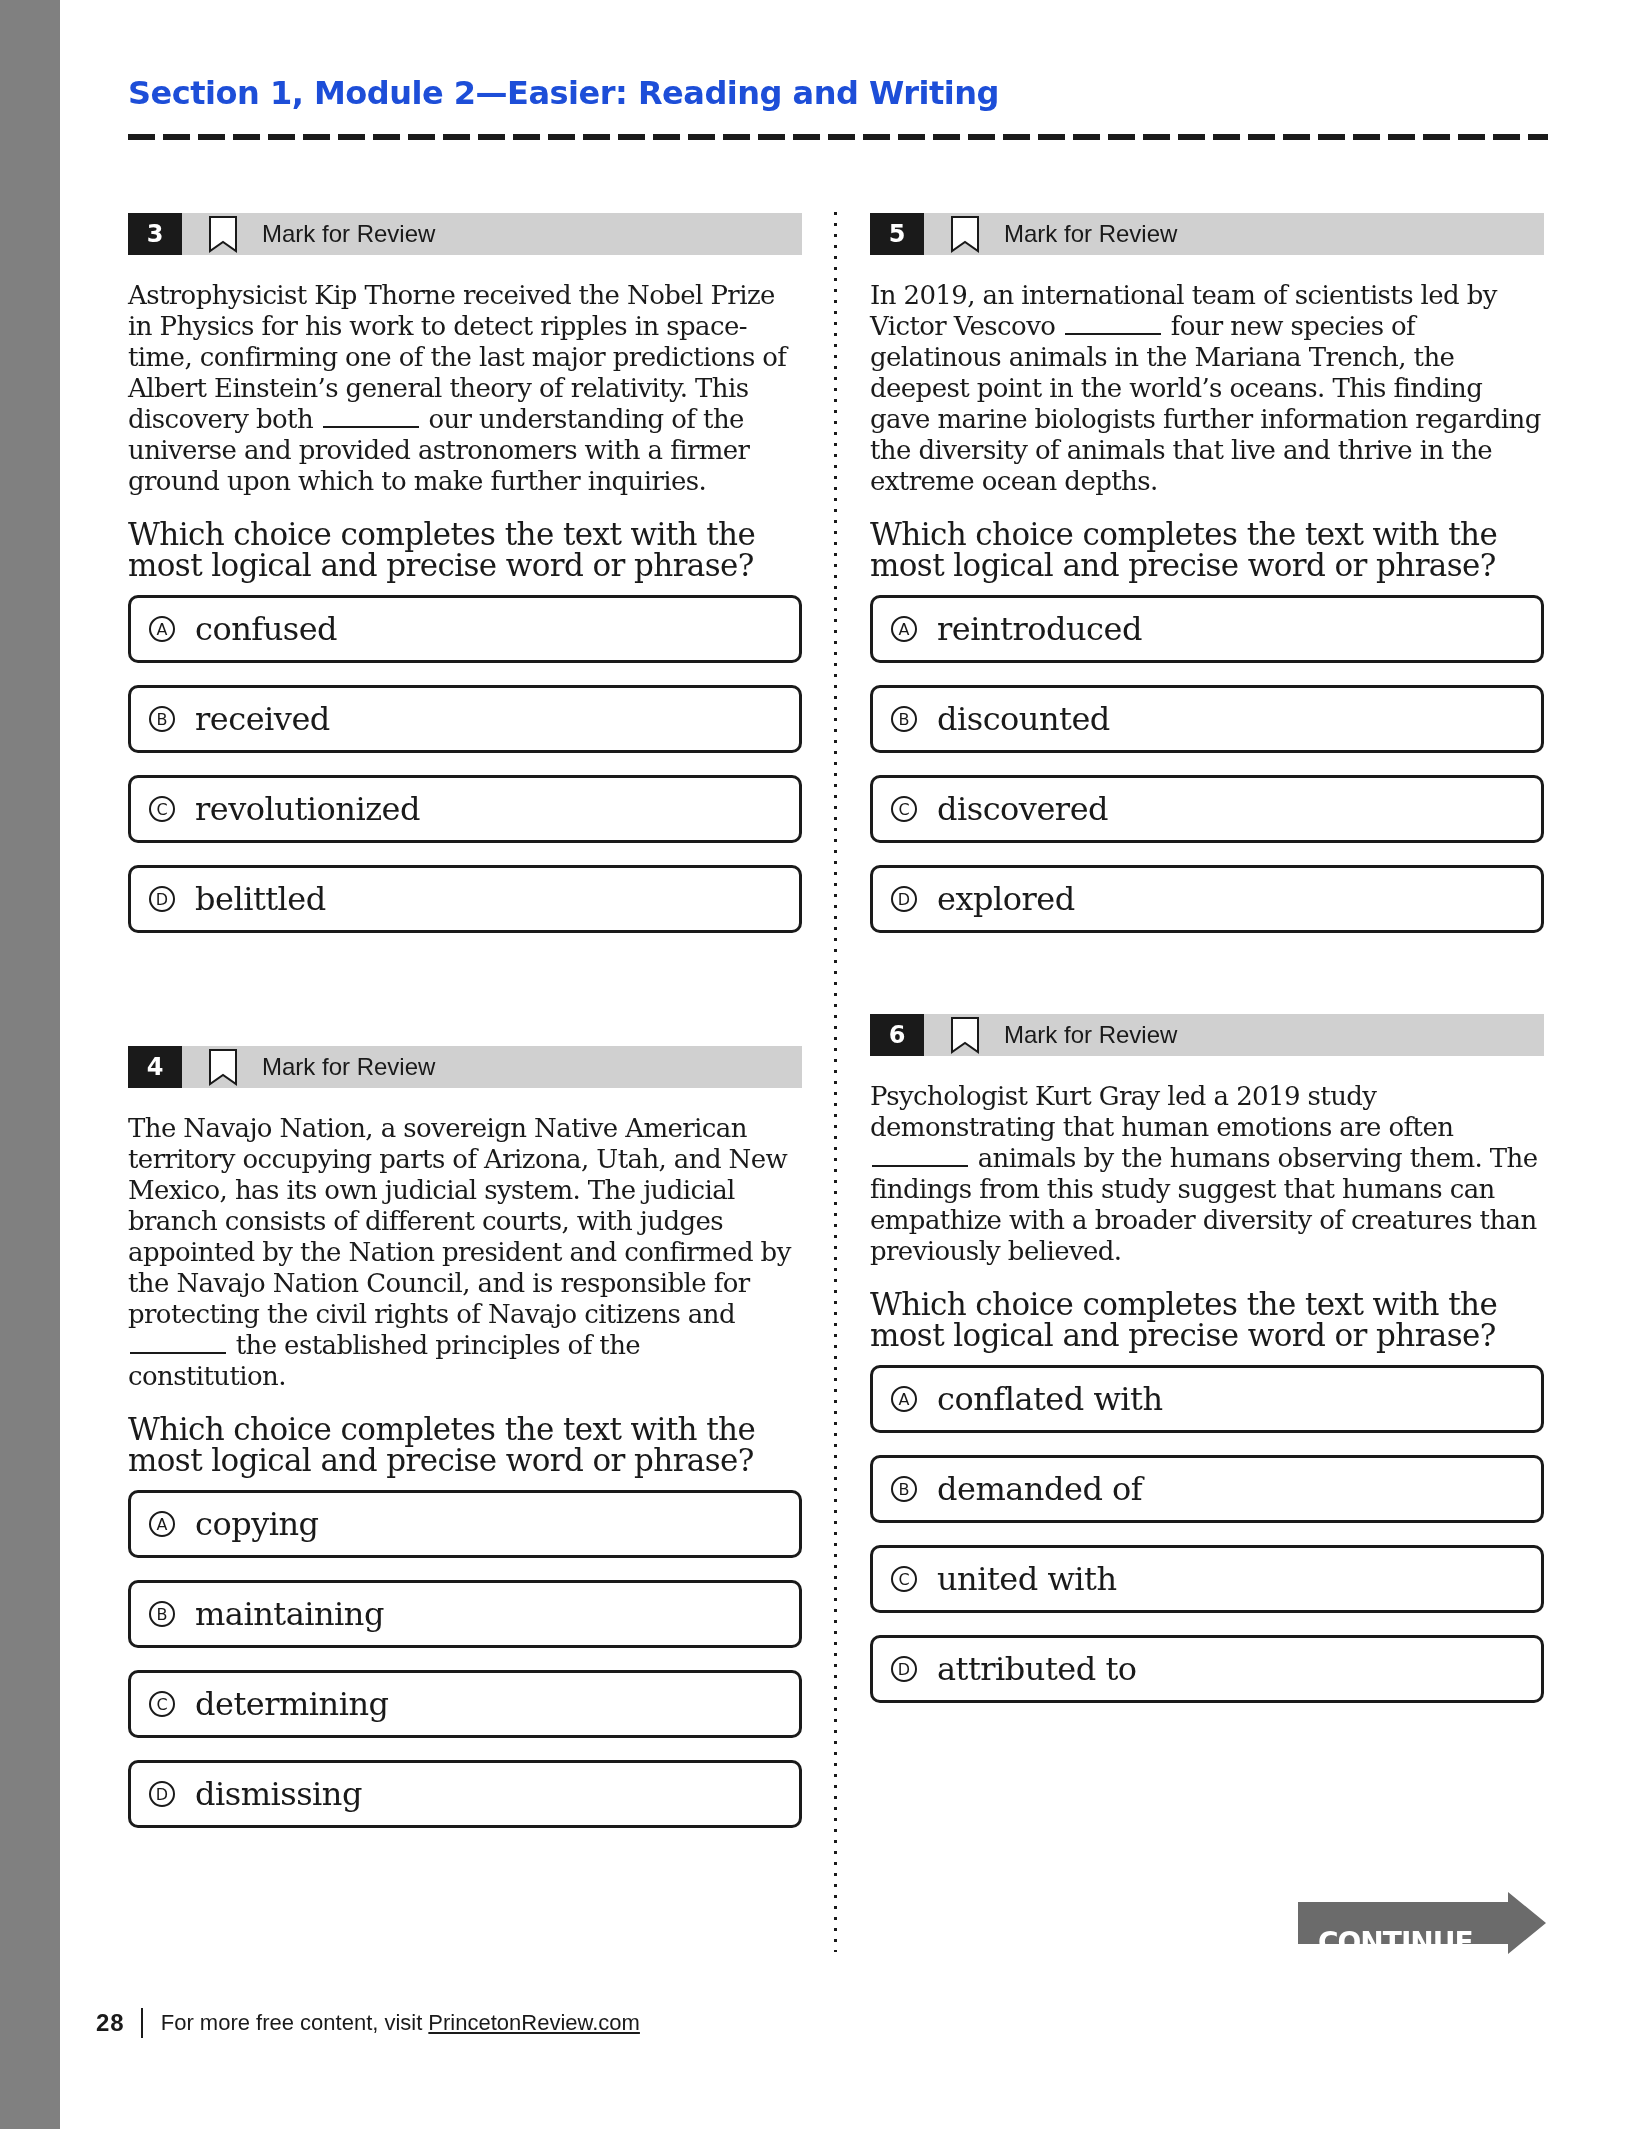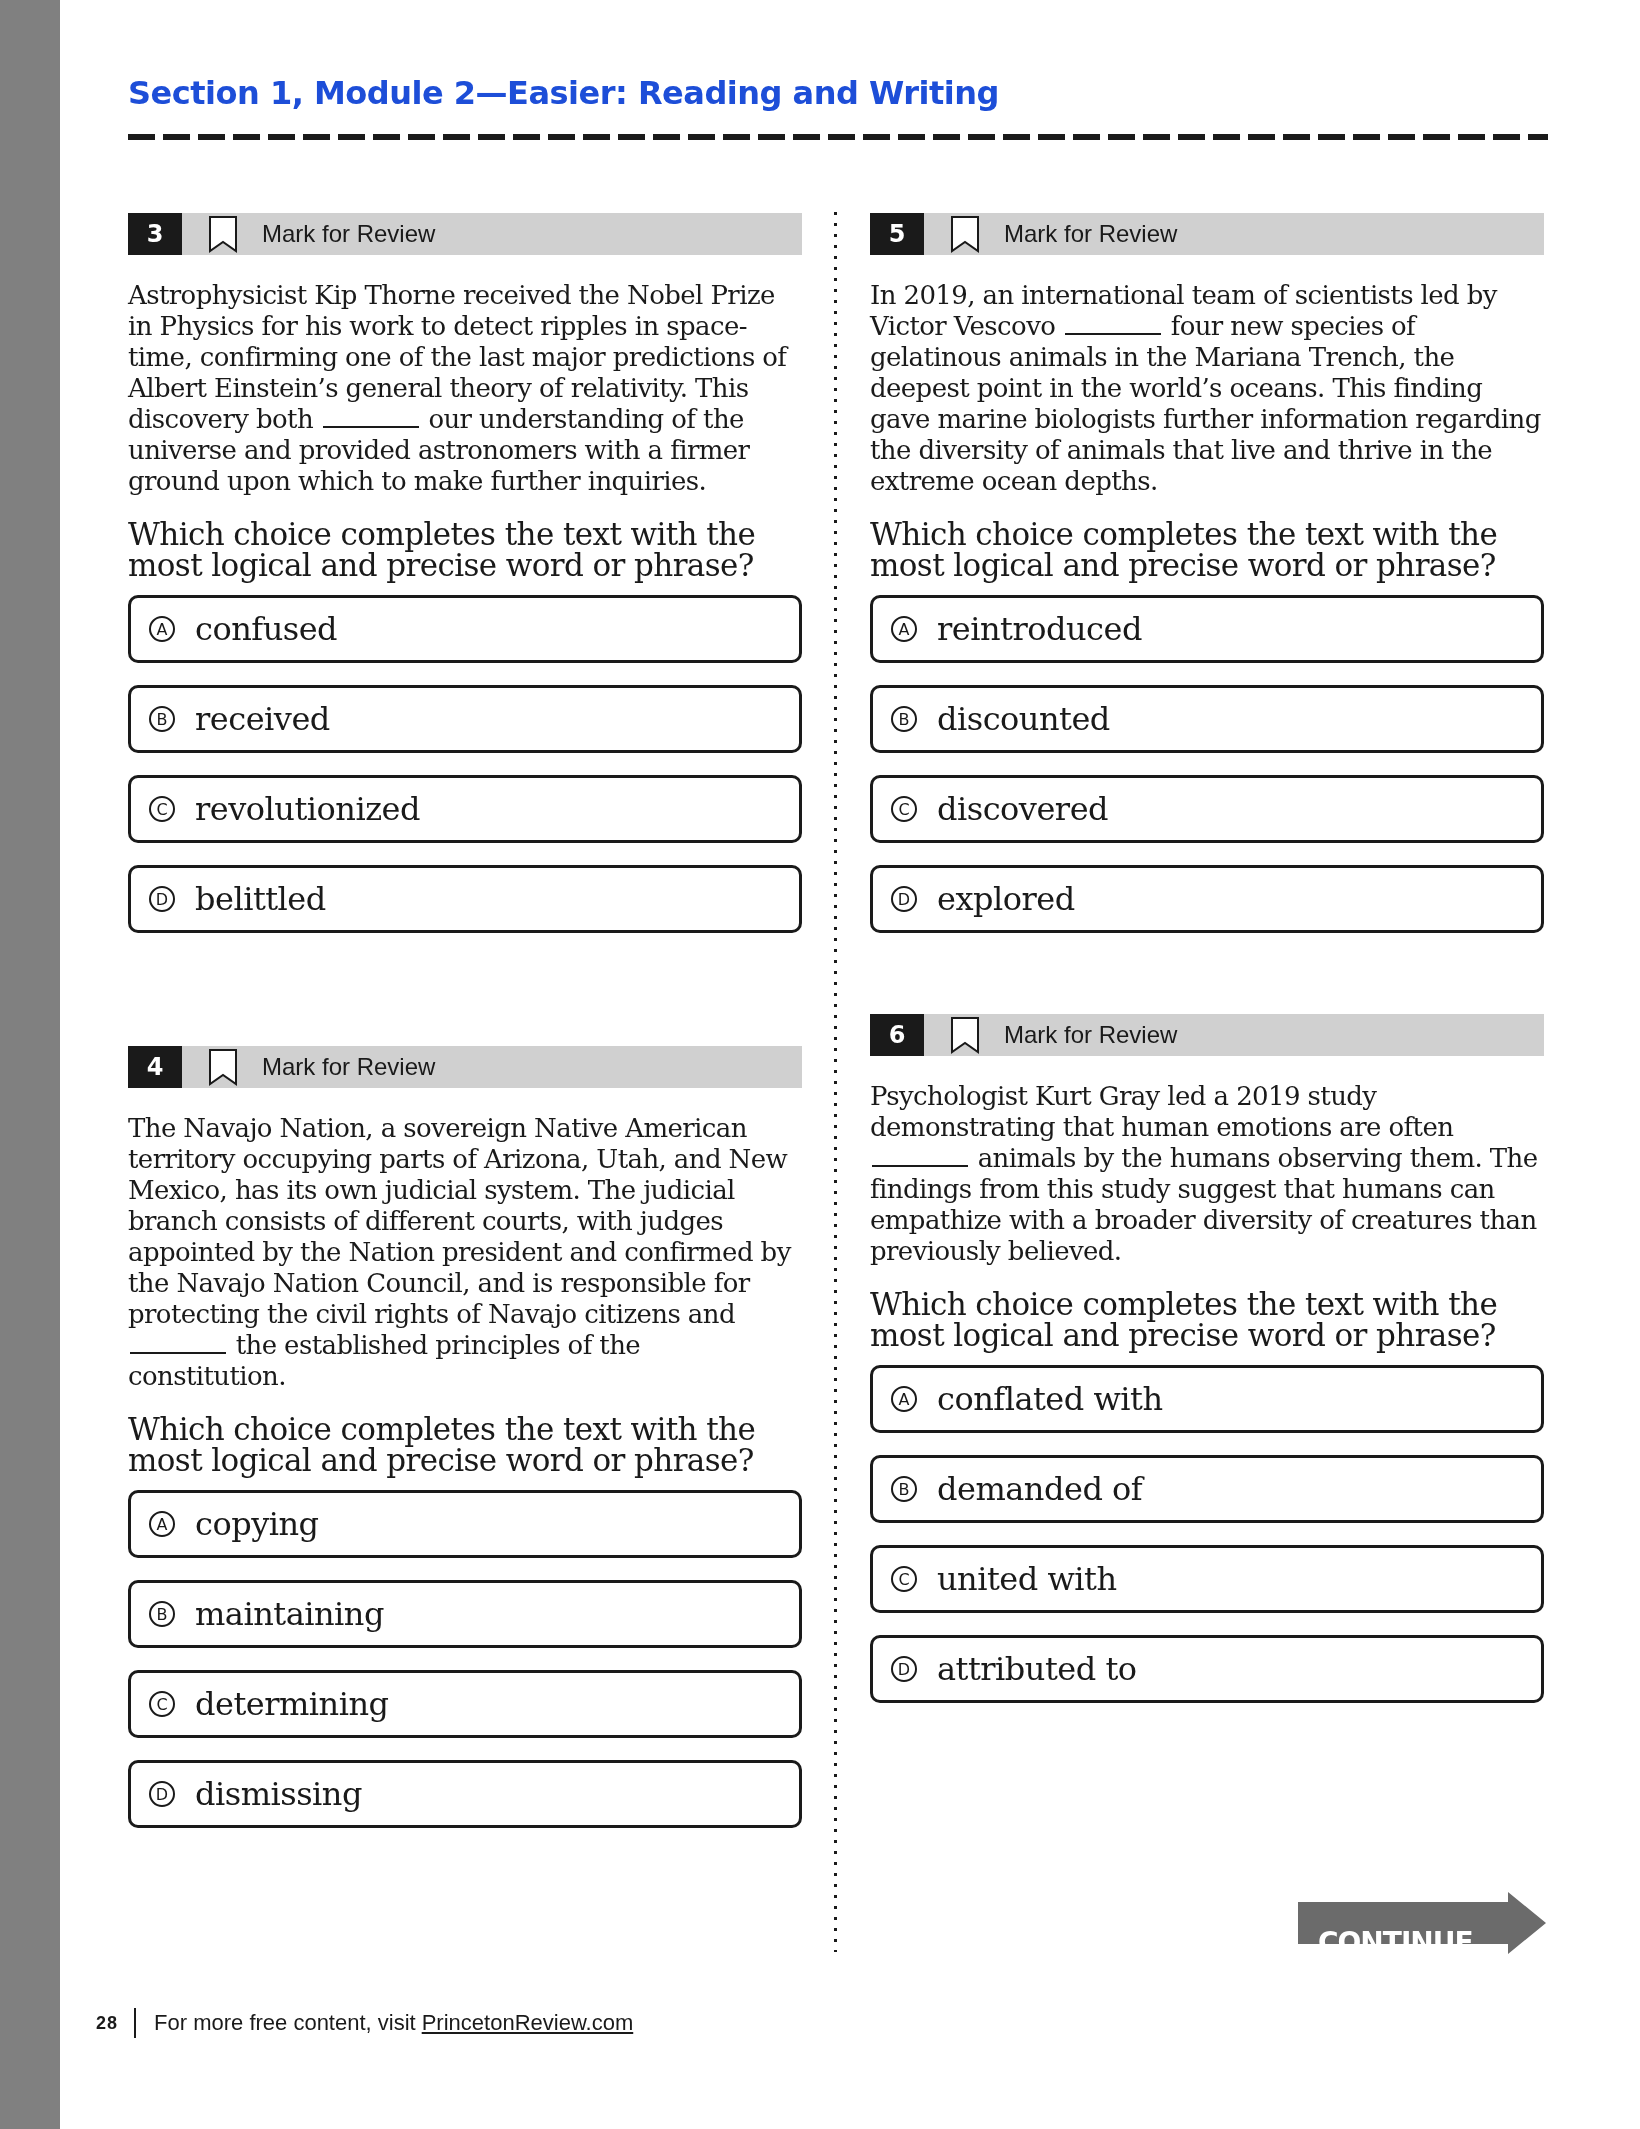--- a/index.html
+++ b/index.html
@@ -61,21 +61,21 @@
   }
   .continue-btn svg { position: absolute; left: 0; top: 0; }
   .continue-label {
     position: absolute; left: 20px; top: 14px; color: #fff;
     font-family: "DejaVu Sans", sans-serif; font-weight: bold; font-size: 28px; letter-spacing: -1px; margin-top: 20px;
   }
   .footer {
     position: absolute; left: 96px; top: 2008px; display: flex; align-items: center;
     font-family: "Liberation Sans", sans-serif; font-size: 22px; color: #1a1a1a;
   }
-  .page-num { font-weight: bold; font-size: 18px; letter-spacing: 1px; }
+  .page-num { font-weight: bold; font-size: 24px; letter-spacing: 1px; }
   .footer-sep { width: 2px; height: 30px; background: #1a1a1a; margin: 0 18px 0 16px; }
   .footer-link { text-decoration: underline; color: #1a1a1a; margin-left: 6px; }
 </style>
 </head>
 <body>
 
 <div class="side-bar"></div>
 
 <div class="page-title">Section 1, Module 2—Easier: Reading and Writing</div>
 <div class="title-rule"></div>

